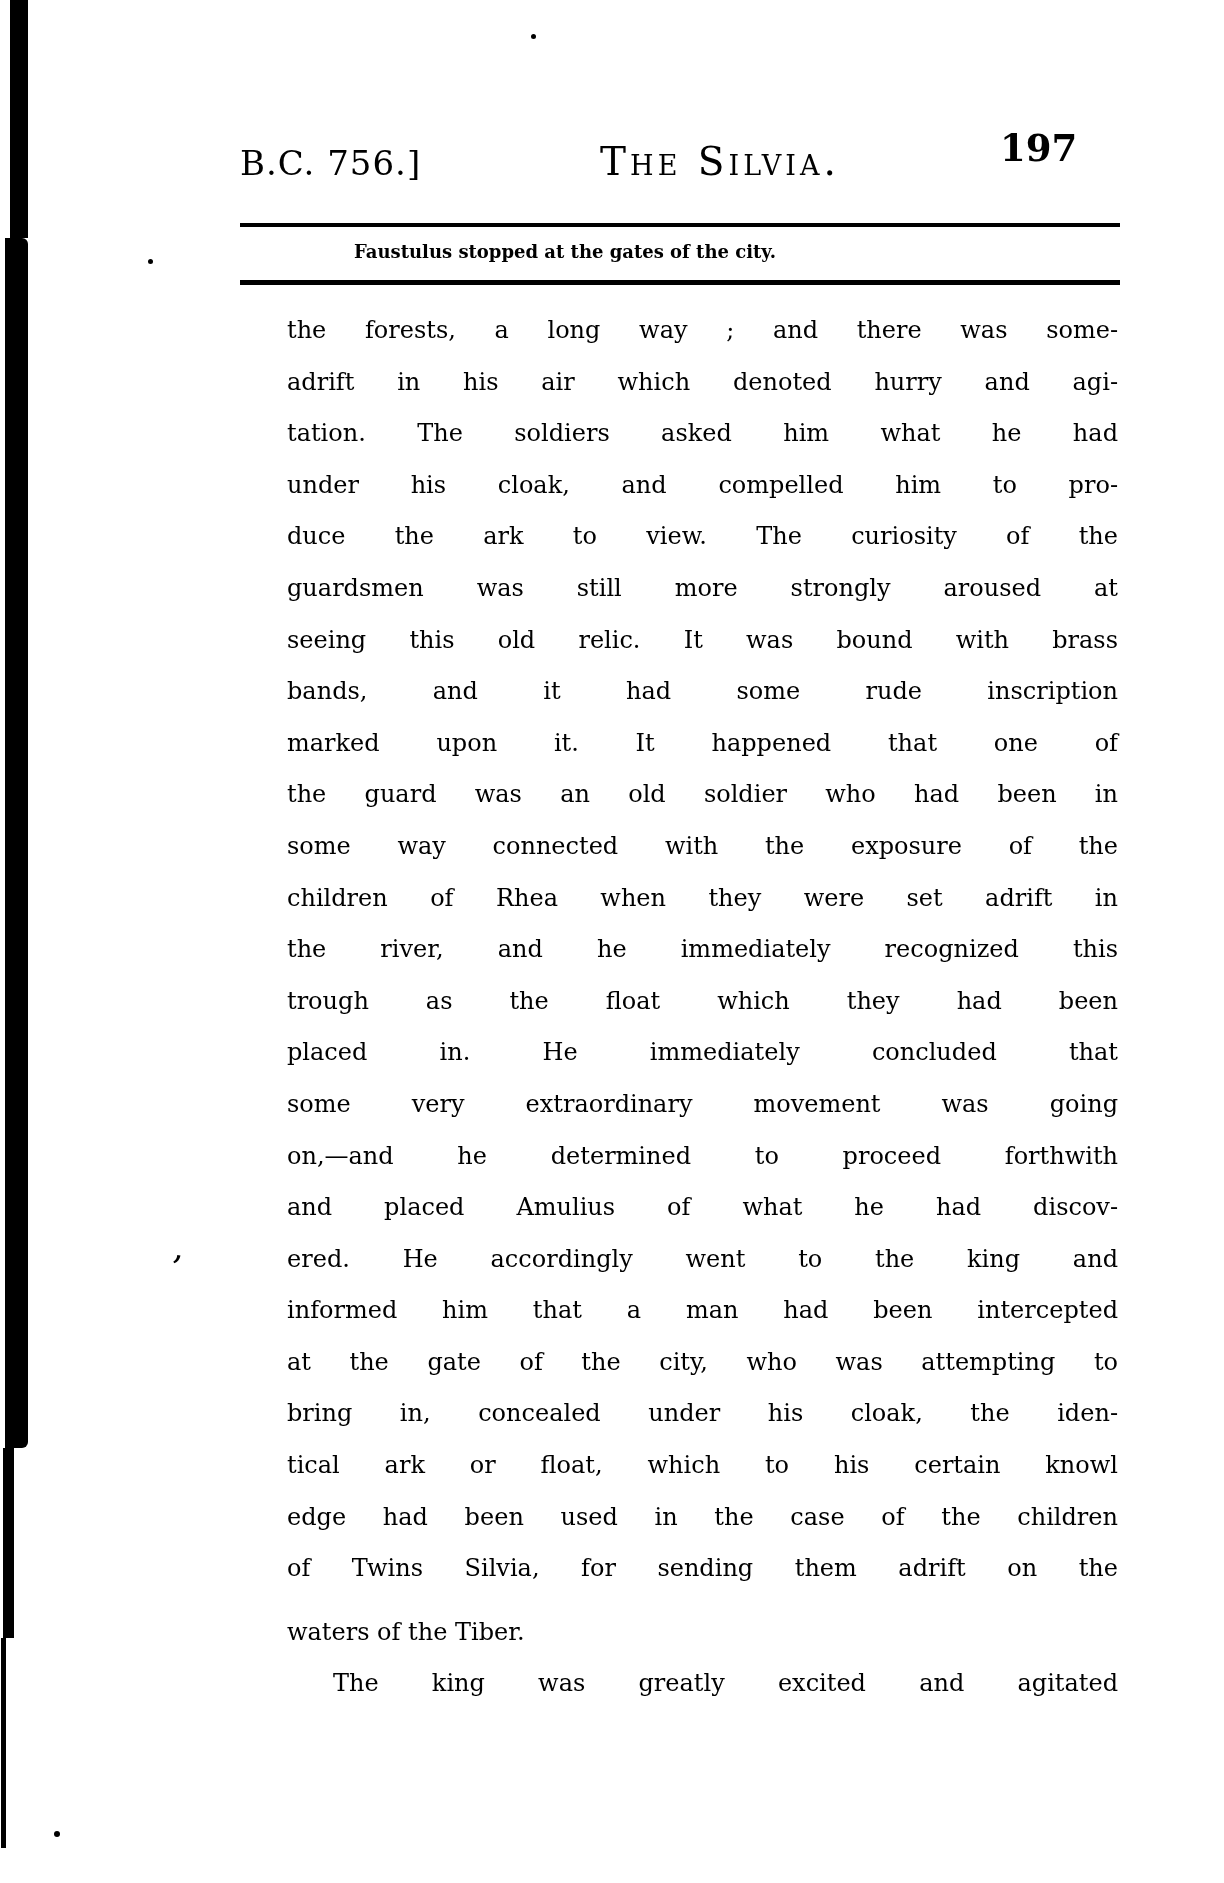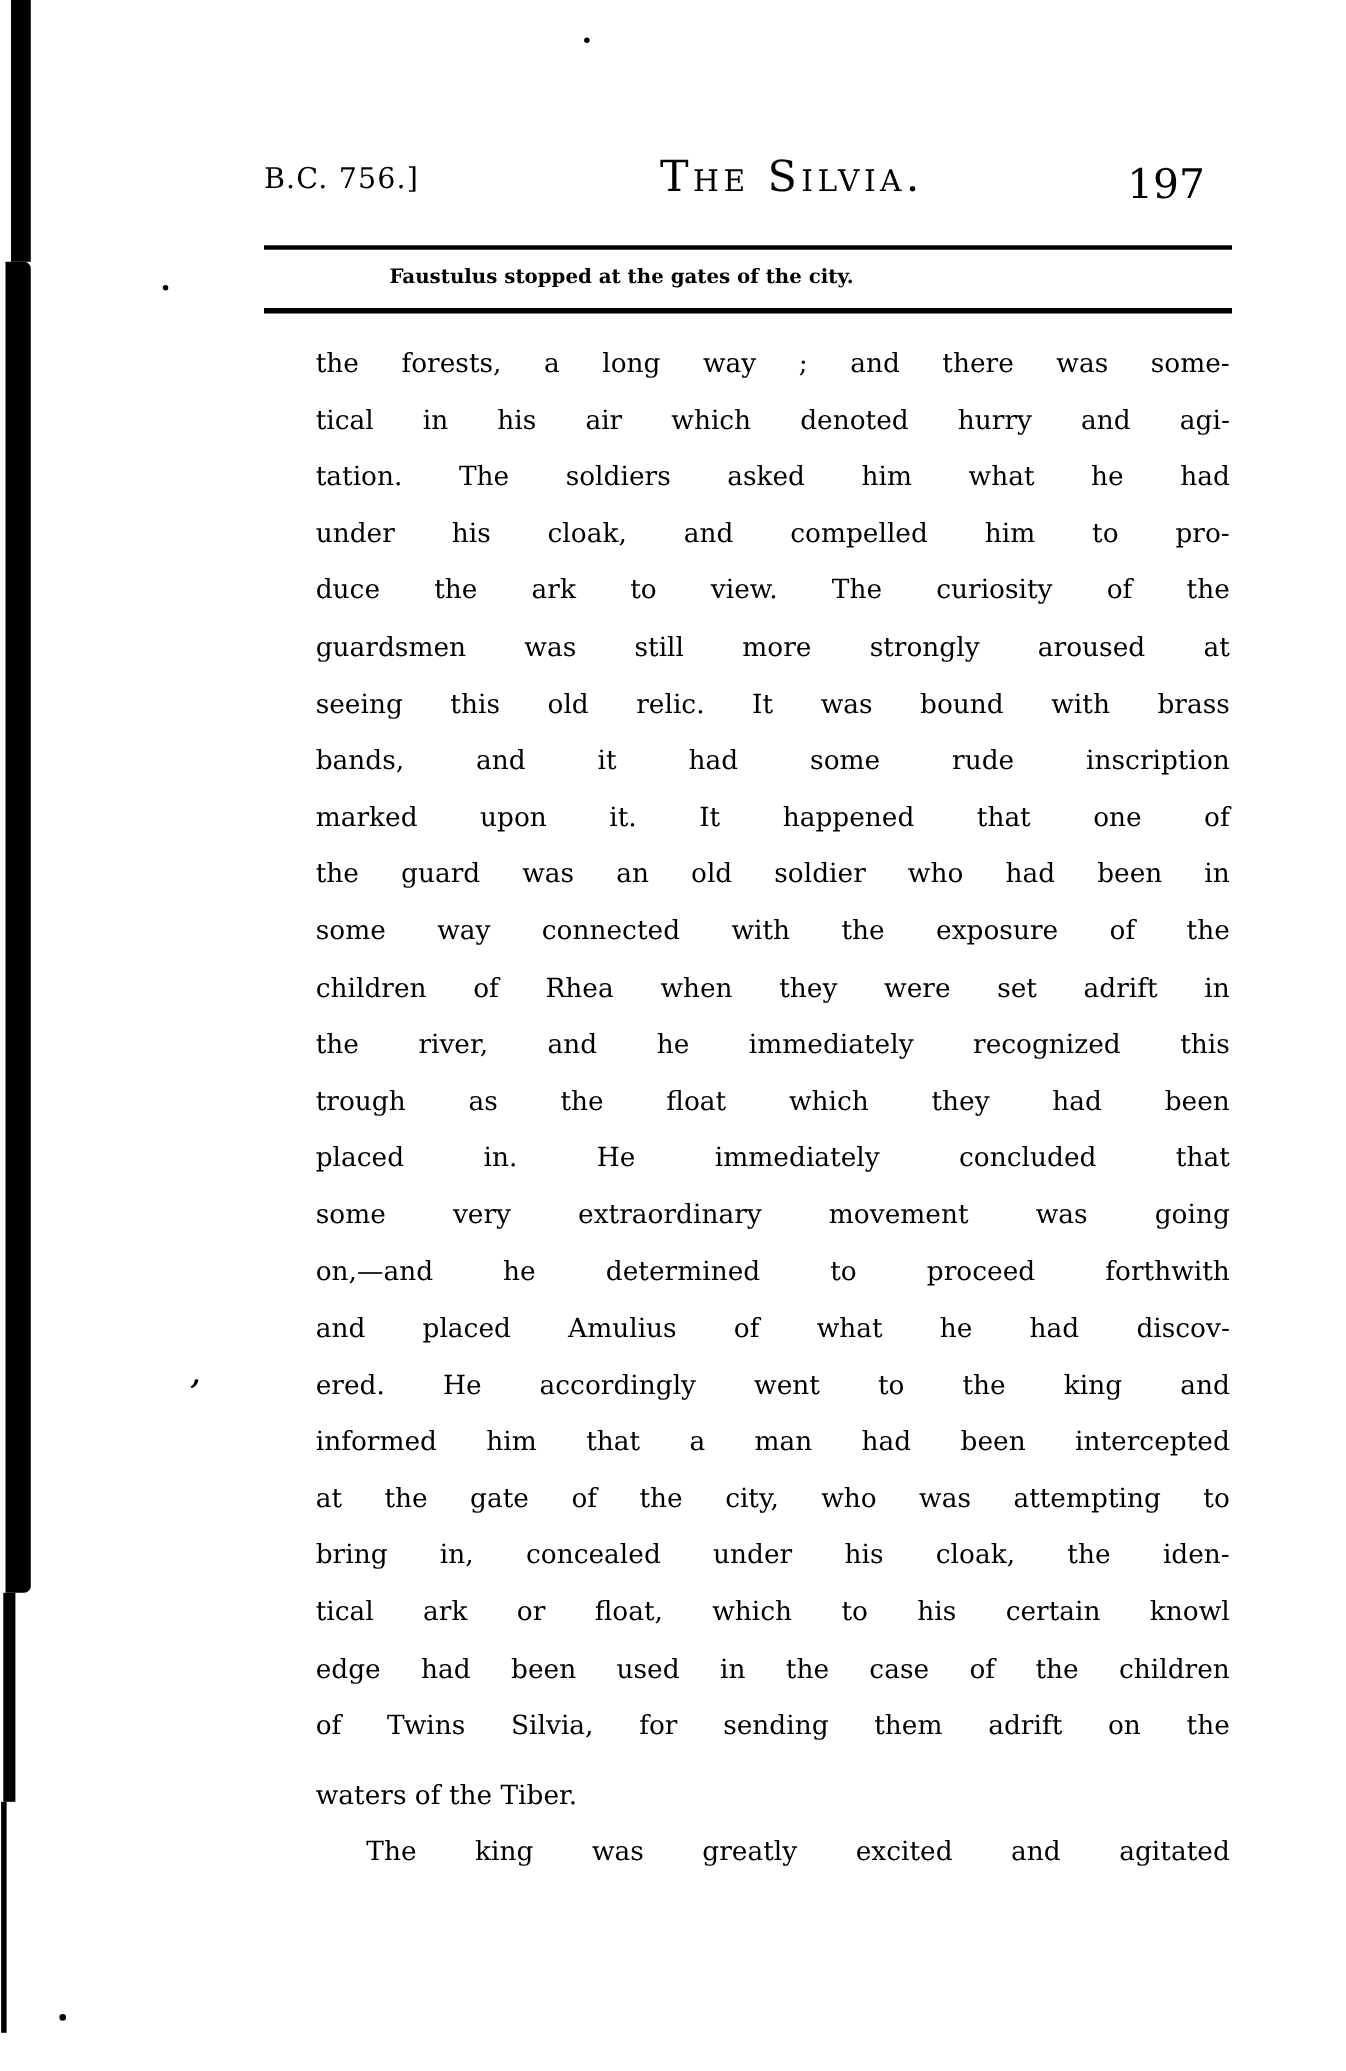--- a/index.html
+++ b/index.html
@@ -24,30 +24,30 @@
   .speck-line1  { left:148px; top:259px;  width:5px; height:5px; }
   .speck-bottom { left:54px;  top:1831px; width:6px; height:6px; }
   .margin-comma {
     position:absolute; left:174px; top:1230px;
     font-size:34px; line-height:34px; transform:rotate(8deg);
   }
 
   
   .hdr-left {
     position:absolute; left:240px; top:141px;
-    font-size:26px; line-height:44px; letter-spacing:1px;
+    font-size:34px; line-height:44px; letter-spacing:1px;
   }
   .hdr-title {
     position:absolute; left:470px; top:138px; width:500px;
     text-align:center; font-variant:small-caps;
     font-size:39px; line-height:48px; letter-spacing:4px;
   }
   .hdr-page {
-    position:absolute; left:1000px; top:145px; width:120px;
-    text-align:center; font-weight:normal; font-size:37px; line-height:46px;
+    position:absolute; left:1000px; top:125px; width:120px;
+    text-align:left; font-weight:bold; font-size:37px; line-height:46px;
   }
   .rule { position:absolute; left:240px; width:880px; background:#000; }
   .rule1 { top:223px; height:4px; }
   .rule2 { top:280px; height:5px; }
   .subtitle {
     position:absolute; left:240px; top:237px; width:650px;
     text-align:center; font-weight:bold; font-size:18px; line-height:30px;
   }
 
   
@@ -82,21 +82,21 @@
   <div class="hdr-left">B.C. 756.]</div>
   <div class="hdr-title">The Silvia.</div>
   <div class="hdr-page">197</div>
 
   <div class="rule rule1"></div>
   <div class="subtitle">Faustulus stopped at the gates of the city.</div>
   <div class="rule rule2"></div>
 
   <div class="body-text">
       <div class="line">the forests, a long way ; and there was some-</div>
-      <div class="line">tical in his air which denoted hurry and agi-</div>
+      <div class="line">adrift in his air which denoted hurry and agi-</div>
       <div class="line">tation.  The soldiers asked him what he had</div>
       <div class="line">under his cloak, and compelled him to pro-</div>
       <div class="line">duce the ark to view.  The curiosity of the</div>
       <div class="line">guardsmen was still more strongly aroused at</div>
       <div class="line">seeing this old relic.  It was bound with brass</div>
       <div class="line">bands, and it had some rude inscription</div>
       <div class="line">marked upon it.  It happened that one of</div>
       <div class="line">the guard was an old soldier who had been in</div>
       <div class="line">some way connected with the exposure of the</div>
       <div class="line">children of Rhea when they were set adrift in</div>

